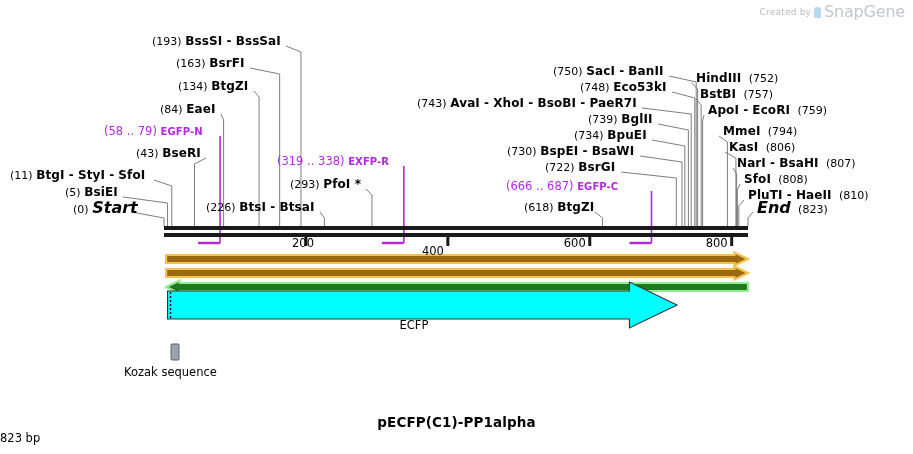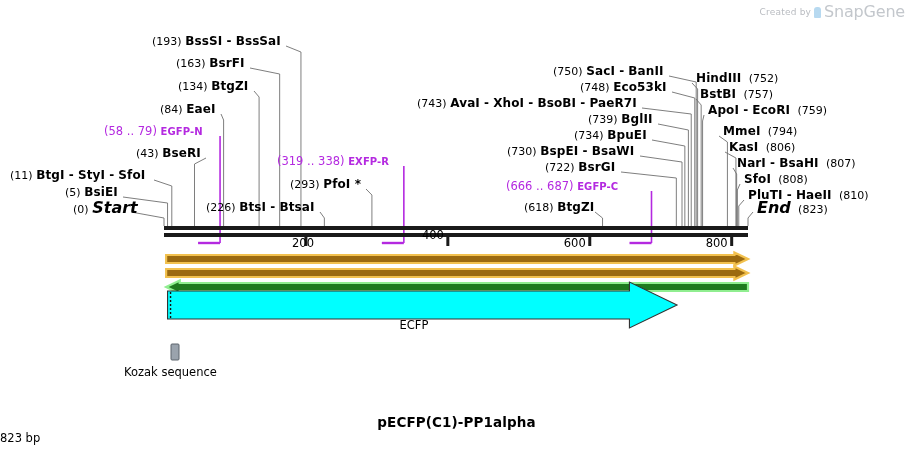--- a/index.html
+++ b/index.html
@@ -204,21 +204,21 @@
     <div class="lbl" style="left: 708px; top: 104px;"><span><span class="enz">ApoI</span><span class="sep"> - </span><span class="enz">EcoRI</span></span>&nbsp;&nbsp;<span class="pos">(759)</span></div>
     <div class="lbl" style="left: 723px; top: 125px;"><span><span class="enz">MmeI</span></span>&nbsp;&nbsp;<span class="pos">(794)</span></div>
     <div class="lbl" style="left: 729px; top: 141px;"><span><span class="enz">KasI</span></span>&nbsp;&nbsp;<span class="pos">(806)</span></div>
     <div class="lbl" style="left: 737px; top: 157px;"><span><span class="enz">NarI</span><span class="sep"> - </span><span class="enz">BsaHI</span></span>&nbsp;&nbsp;<span class="pos">(807)</span></div>
     <div class="lbl" style="left: 744px; top: 173px;"><span><span class="enz">SfoI</span></span>&nbsp;&nbsp;<span class="pos">(808)</span></div>
     <div class="lbl" style="left: 748px; top: 189px;"><span><span class="enz">PluTI</span><span class="sep"> - </span><span class="enz">HaeII</span></span>&nbsp;&nbsp;<span class="pos">(810)</span></div>
     <div class="lbl" style="left: 757px; top: 201px;"><span><span class="term">End</span></span>&nbsp;&nbsp;<span class="pos">(823)</span></div>
   </div>
 <div id="ticks-layer">
     <div class="tick-label" style="left: 314px; top: 236px;">200</div>
-    <div class="tick-label" style="left: 443.84px; top: 228px;">400</div>
+    <div class="tick-label" style="left: 443.84px; top: 244px;">400</div>
     <div class="tick-label" style="left: 585.759px; top: 236px;">600</div>
     <div class="tick-label" style="left: 727.679px; top: 236px;">800</div>
   </div>
 
 <div class="feat-label" id="ecfp-label" style="left:0;top:318px;width:828px;text-align:center;">ECFP</div>
 
 <div class="feat-label" id="kozak-label" style="left:124px;top:365px;">Kozak sequence</div>
 
 <div class="title-main" style="top:414px;">pECFP(C1)-PP1alpha</div>
 <div class="title-sub" style="top:431px;">823 bp</div>

